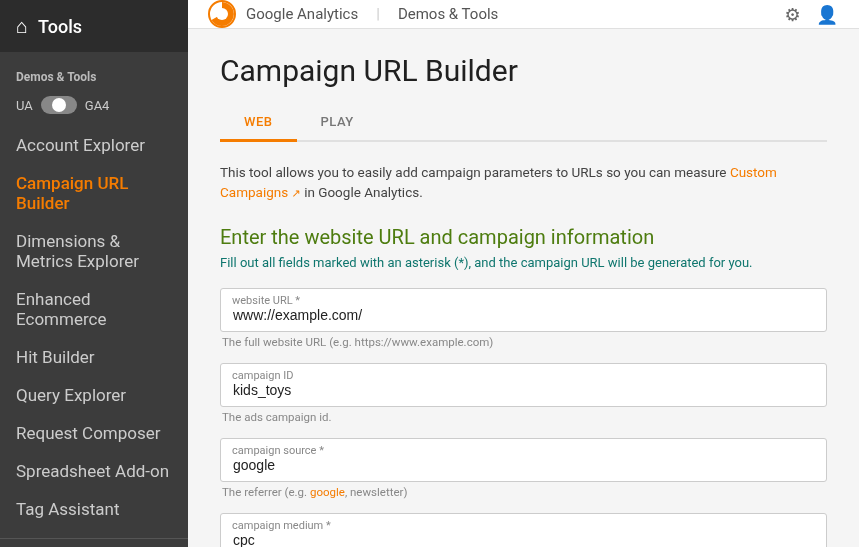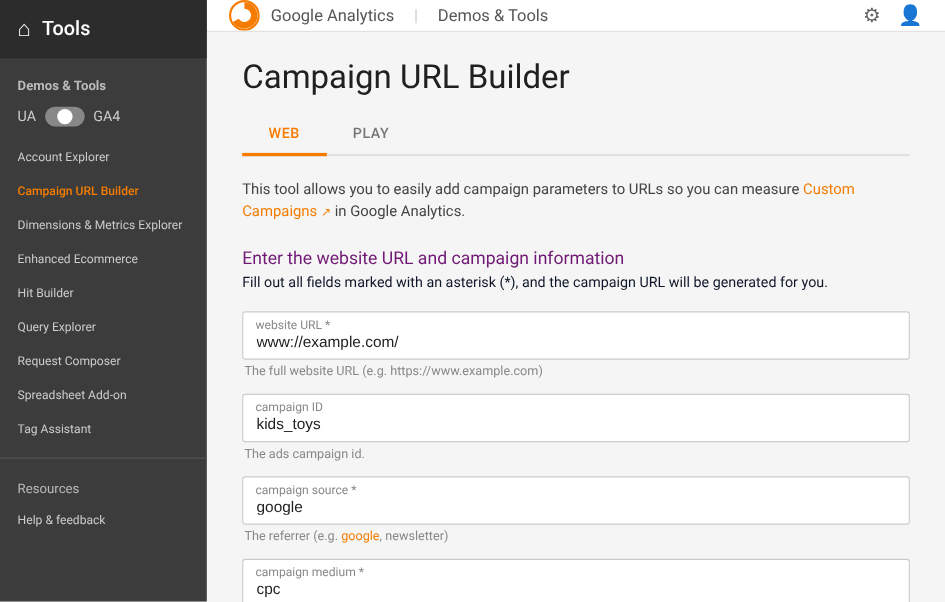--- a/index.html
+++ b/index.html
@@ -54,21 +54,21 @@
       width: 14px;
       height: 14px;
       background: #fff;
       border-radius: 50%;
       position: absolute;
       top: 2px;
       left: 11px;
     }
     .sidebar-item {
       padding: 9px 16px;
-      font-size: 11px;
+      font-size: 17px;
       color: #ccc;
       cursor: pointer;
       display: block;
       text-decoration: none;
     }
     .sidebar-item.active { color: #f57c00; font-weight: 500; }
     .sidebar-divider {
       border: none;
       border-top: 1px solid #555;
       margin: 10px 0;
@@ -152,28 +152,28 @@
       margin-bottom: 22px;
       line-height: 1.5;
     }
     .description a {
       color: #f57c00;
       text-decoration: none;
     }
 
     
     .form-section-title {
-      font-size: 16px;
+      font-size: 20px;
       font-weight: 400;
-      color: #701a75;
+      color: #4d7c0f;
       margin-bottom: 6px;
     }
     .form-subtitle {
       font-size: 13px;
-      color: #0f172a;
+      color: #0f766e;
       margin-bottom: 18px;
     }
     .form-group {
       margin-bottom: 14px;
       position: relative;
     }
     .form-group input {
       width: 100%;
       border: 1px solid #ccc;
       border-radius: 3px;

